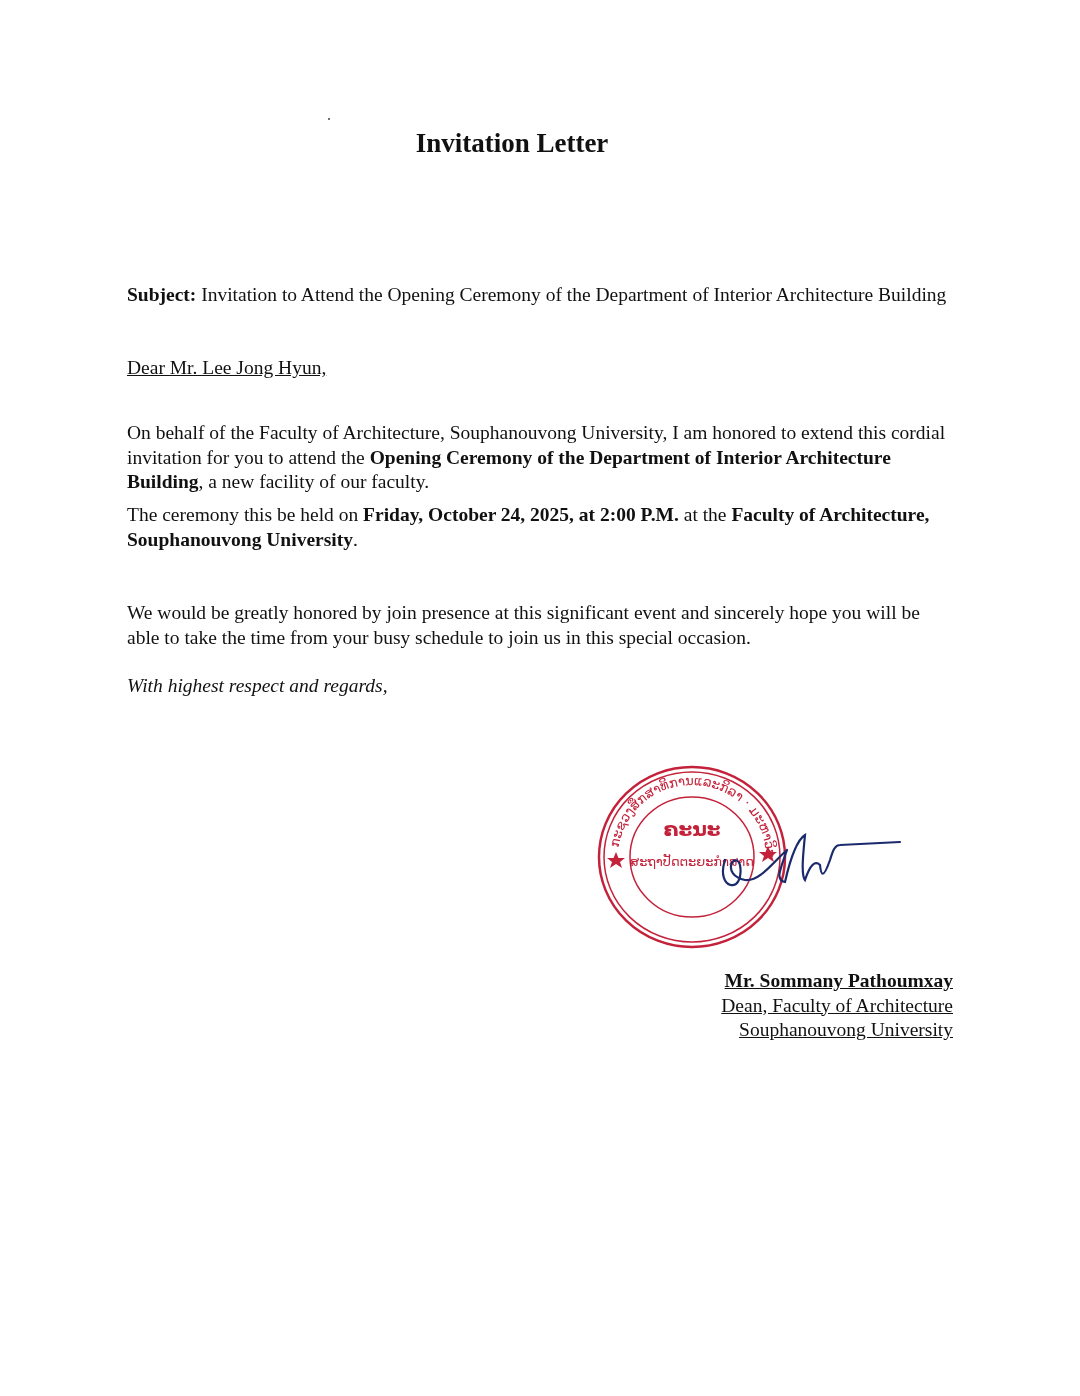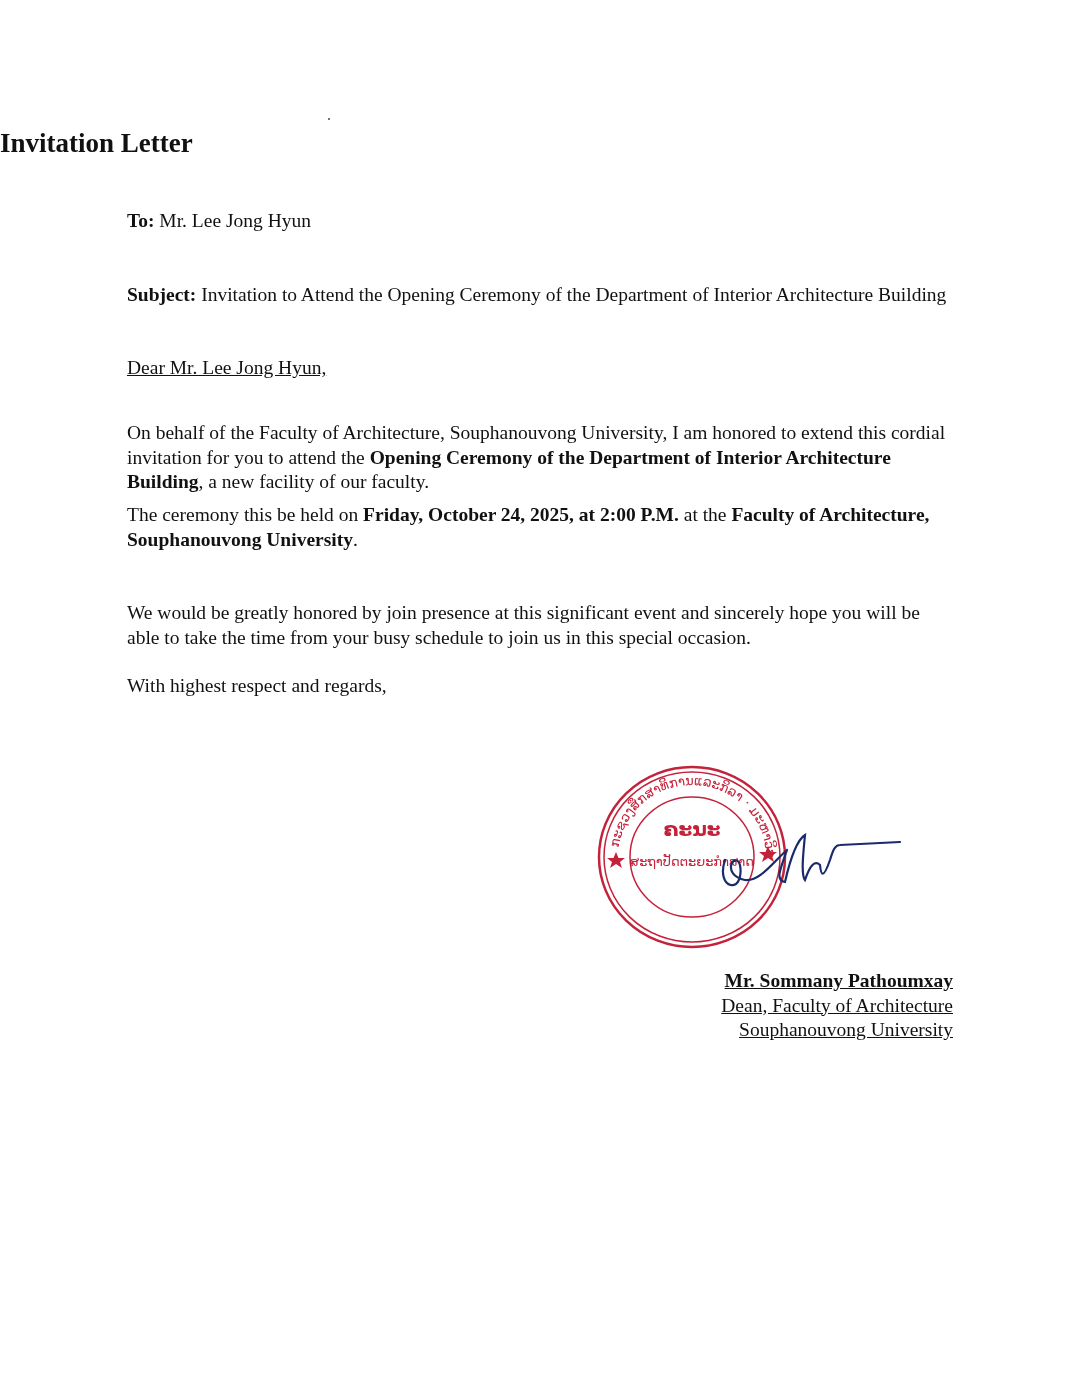--- a/index.html
+++ b/index.html
@@ -1,50 +1,49 @@
 <!DOCTYPE html>
 <html><head>
 <meta charset="utf-8">
 <style>
   html, body { margin:0; padding:0; background:#ffffff; }
   body { width:1080px; height:1396px; position:relative; overflow:hidden;
          font-family:"Liberation Serif", "DejaVu Serif", serif; color:#111; }
   .dot { position:absolute; left:328px; top:118px; width:2px; height:2px; background:#444; border-radius:50%; }
-  .title { position:absolute; left:0; width:1024px; top:128px; 
+  .title { position:absolute; left:0; width:1024px; top:128px; text-align:center;
            font-weight:bold; font-size:27px; }
   .para { position:absolute; left:127px; width:830px; font-size:19.5px; line-height:24.5px; }
   .para b { font-weight:bold; }
   .sig-block { position:absolute; right:127px; top:969px; text-align:right; font-size:19.5px; line-height:24.5px;text-decoration:underline; }
   .stamp { position:absolute; left:596px; top:764px; width:192px; height:186px; }
   .signature { position:absolute; left:715px; top:820px; width:190px; height:80px; }
 </style>
 </head>
 <body>
 
 <div class="dot"></div>
 
 <div class="title">Invitation Letter</div>
 
 <div class="para" style="top:209px;">
-  <div><b>To:</b> <span>Mr. Lee Jong Hyun</span></div>
 </div>
 
 <div class="para" style="top:283px;">
   <b>Subject:</b> <span>Invitation to Attend the Opening Ceremony of the Department of Interior Architecture Building</span>
 </div>
 
 <div class="para" style="top:356px;text-decoration:underline;">Dear Mr. Lee Jong Hyun,</div>
 
 <div class="para" style="top:421px;"><span>On behalf of the Faculty of Architecture, Souphanouvong University, I am honored to extend this cordial invitation for you to attend the </span><b>Opening Ceremony of the Department of Interior Architecture Building</b><span>, a new facility of our faculty.</span></div>
 
 <div class="para" style="top:503px;"><span>The ceremony this be held on </span><b>Friday, October 24, 2025, at 2:00 P.M.</b><span> at the </span><b>Faculty of Architecture, Souphanouvong University</b><span>.</span></div>
 
 <div class="para" style="top:601px;">We would be greatly honored by join presence at this significant event and sincerely hope you will be able to take the time from your busy schedule to join us in this special occasion.</div>
 
-<div class="para" style="top:674px;">With highest respect and regards,</div>
+<div class="para" style="top:674px;font-style:italic;">With highest respect and regards,</div>
 
 <svg class="stamp" viewBox="0 0 192 186">
   <defs>
     <path id="ringTop" d="M 22 93 A 74 72 0 0 1 170 93"></path>
     <path id="ringBot" d="M 26 100 A 70 68 0 0 0 166 100"></path>
   </defs>
   <g fill="none" stroke="#c4213a">
     <ellipse cx="96" cy="93" rx="93" ry="90" stroke-width="2.5"></ellipse>
     <ellipse cx="96" cy="93" rx="88" ry="85" stroke-width="1.5"></ellipse>
     <ellipse cx="96" cy="93" rx="62" ry="60" stroke-width="1.5"></ellipse>

